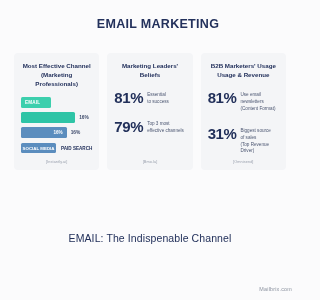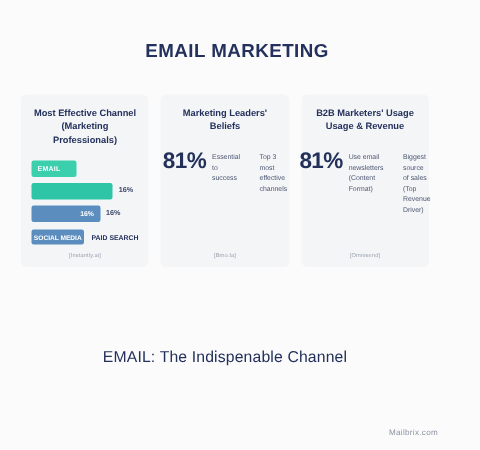--- a/index.html
+++ b/index.html
@@ -11,21 +11,21 @@
     height: 300px;
     background: #fbfbfc;
     font-family: "Liberation Sans", sans-serif;
     color: #24325a;
     overflow: hidden;
     position: relative;
   }
 
   
   .title-block {
-    padding-top: 26px;
+    padding-top: 16px;
     text-align: center;
     margin-left: 16px;
   }
   .title-line {
     font-size: 12.5px;
     font-weight: bold;
     letter-spacing: 0.3px;
     color: #23315c;
     line-height: 1.32;
   }
@@ -133,21 +133,21 @@
     font-size: 4.6px;
     font-weight: bold;
     color: #23315c;
     margin-left: 5px;
     white-space: nowrap;
   }
 
   
   .stats {
     display: flex;
-    flex-direction: row;
+    flex-direction: column;
     justify-content: center;
     gap: 13px;
     padding-top: 4px;
   }
   .stat {
     display: flex;
     align-items: flex-start;
     gap: 4px;
   }
   .stat-value {
@@ -244,20 +244,21 @@
 
         <div class="stat">
           <div class="stat-value">81%</div>
           <div class="stat-desc">
             <div>Essential</div>
             <div>to success</div>
           </div>
         </div>
 
         <div class="stat">
+          <div class="stat-value">79%</div>
           <div class="stat-desc">
             <div>Top 3 most</div>
             <div>effective channels</div>
           </div>
         </div>
 
       </div>
     </div>
 
     <div class="card-source">[Bmo.la]</div>
@@ -275,20 +276,21 @@
         <div class="stat">
           <div class="stat-value">81%</div>
           <div class="stat-desc">
             <div>Use email</div>
             <div>newsletters</div>
             <div>(Content Format)</div>
           </div>
         </div>
 
         <div class="stat">
+          <div class="stat-value">31%</div>
           <div class="stat-desc">
             <div>Biggest source</div>
             <div>of sales</div>
             <div>(Top Revenue Driver)</div>
           </div>
         </div>
 
       </div>
     </div>
 

